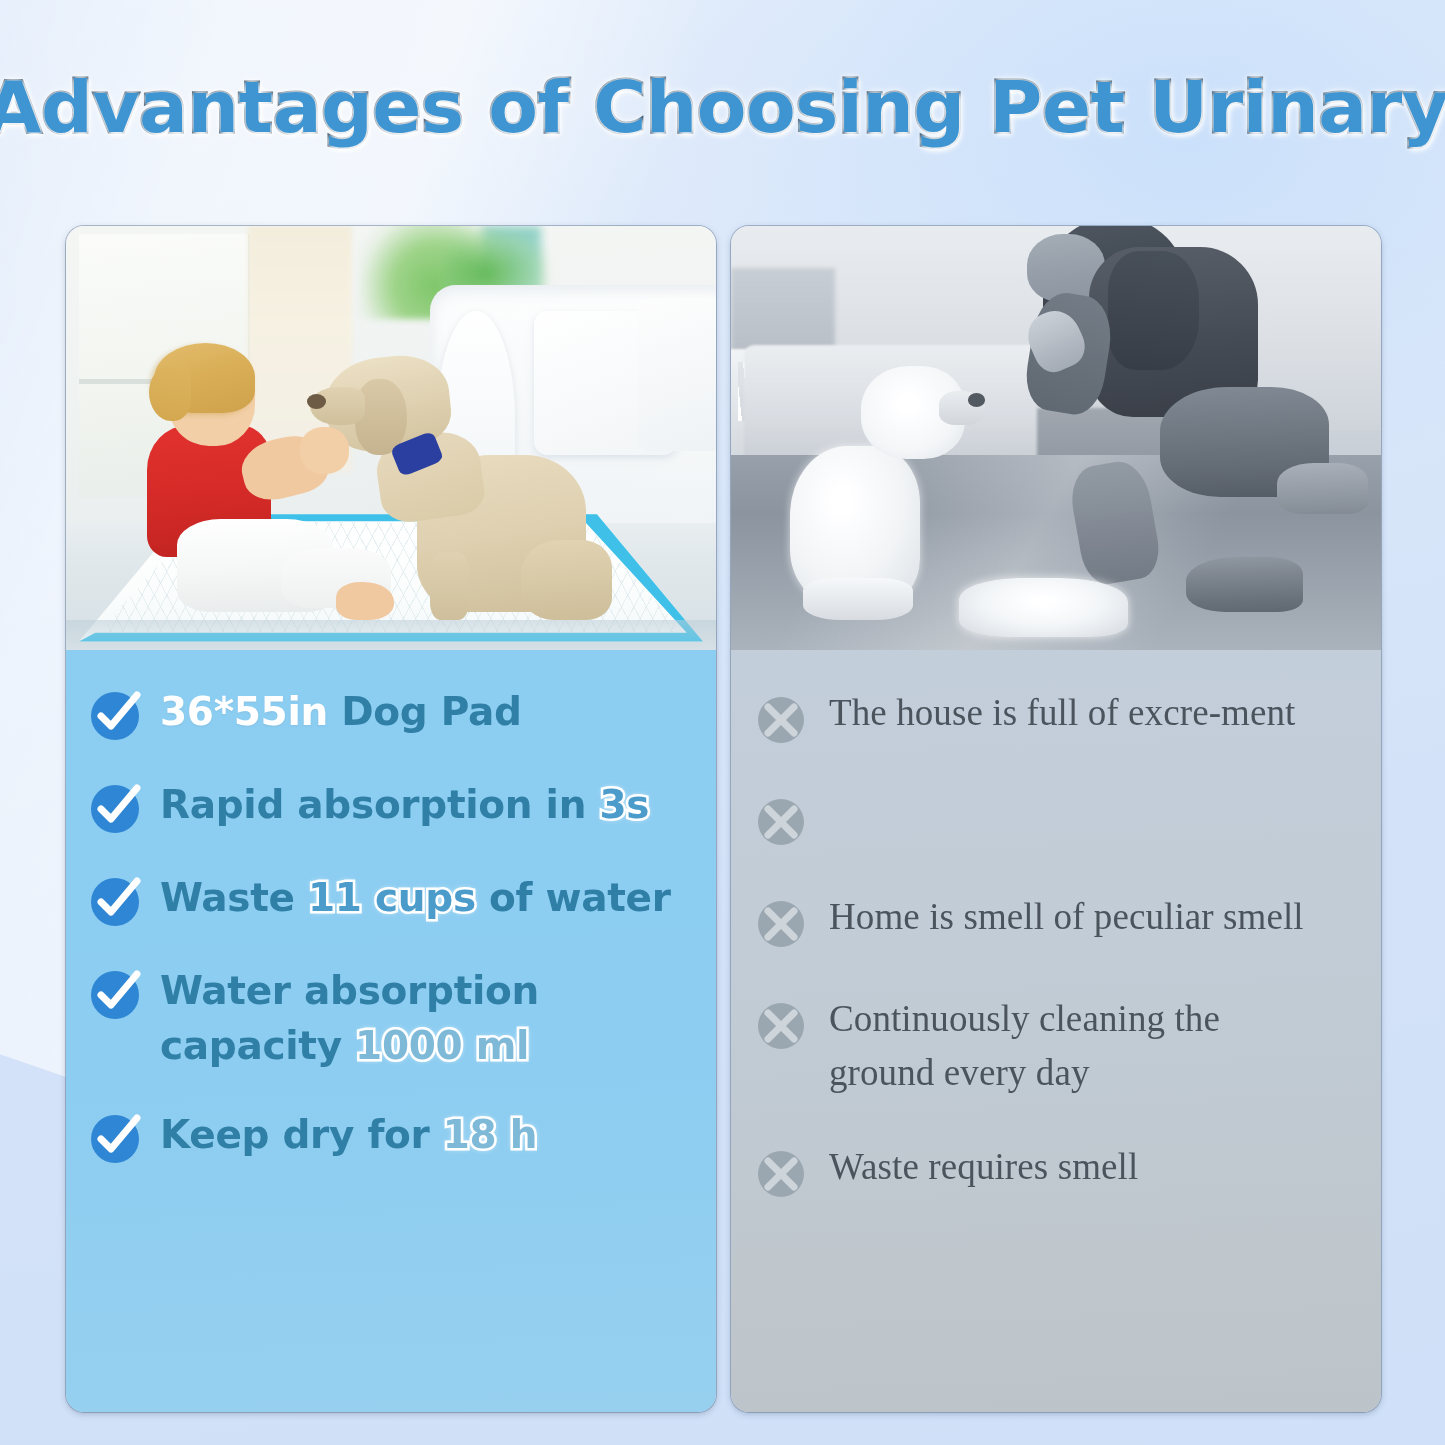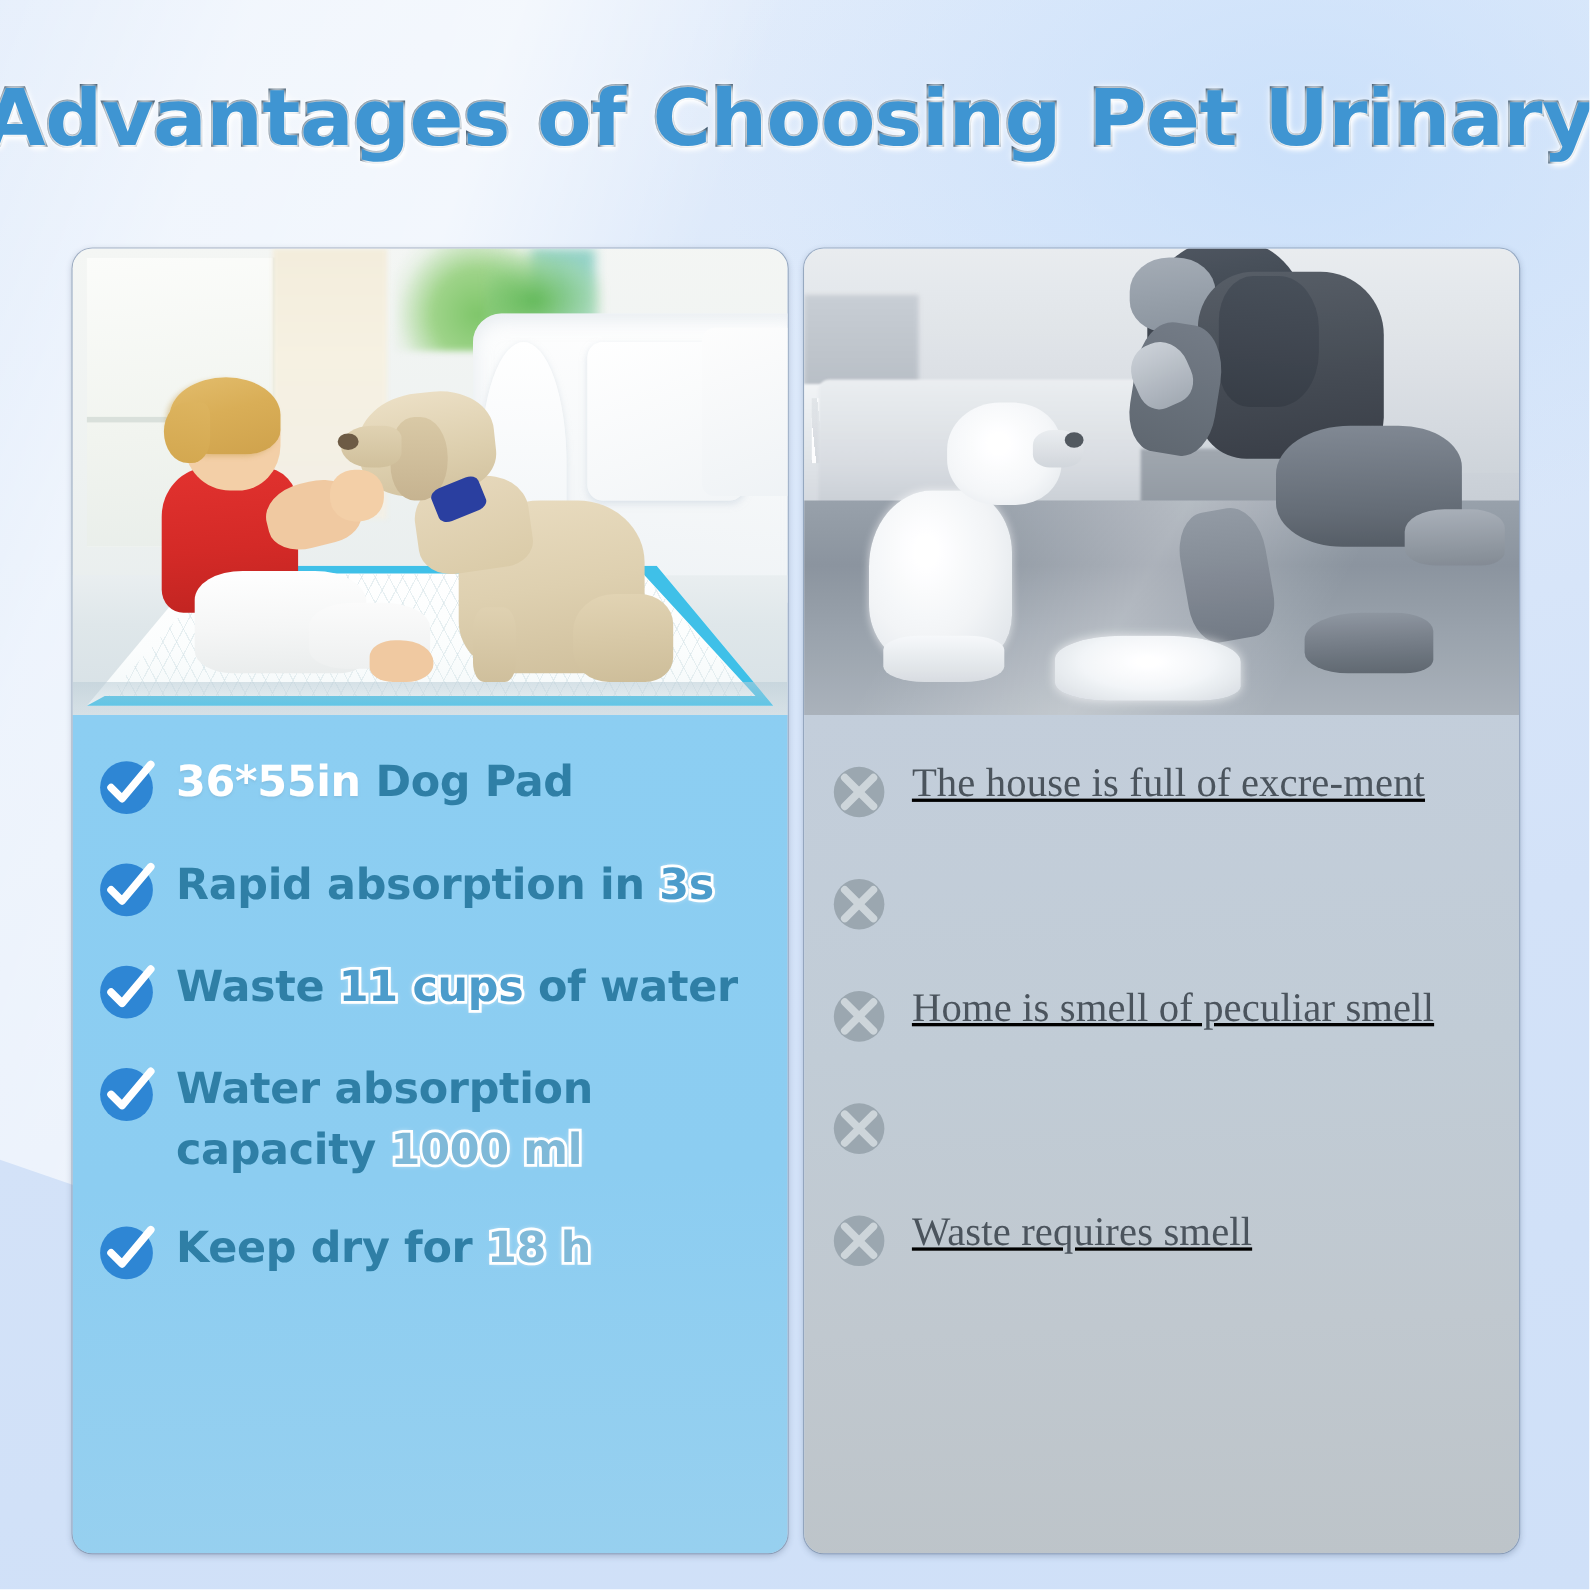--- a/index.html
+++ b/index.html
@@ -423,21 +423,21 @@
     background: linear-gradient(178deg, #c3cedb 0%, #c1ccd6 40%, #c0c8cf 72%, #bdc4c9 100%);
     padding: 36px 16px 0 22px;
   }
 
   .row {
     display: flex;
     align-items: flex-start;
     margin-bottom: 34px;
   }
   #list-left .row { margin-bottom: 33px; }
-  #list-right .row { margin-bottom: 40px; text-decoration: underline; }
+  #list-right .row { margin-bottom: 40px; }
 
   
   .ico {
     flex: 0 0 auto;
     width: 58px; height: 58px;
     position: relative;
     margin-right: 14px;
     margin-top: 2px;
   }
   .ico svg { display: block; width: 58px; height: 58px; }
@@ -651,20 +651,21 @@
           <div class="row-text rt">Home is smell of peculiar smell</div>
         </div>
         <div class="row">
           <span class="ico">
             <svg viewBox="0 0 58 58">
               <circle cx="28" cy="30" r="23" fill="#9ba7b0"></circle>
               <line x1="15" y1="17" x2="41" y2="43" stroke="#cdd5da" stroke-width="7" stroke-linecap="round"></line>
               <line x1="41" y1="17" x2="15" y2="43" stroke="#cdd5da" stroke-width="7" stroke-linecap="round"></line>
             </svg>
           </span>
+          <div class="row-text rt">Continuously cleaning the<br>ground every day</div>
         </div>
         <div class="row">
           <span class="ico">
             <svg viewBox="0 0 58 58">
               <circle cx="28" cy="30" r="23" fill="#9ba7b0"></circle>
               <line x1="15" y1="17" x2="41" y2="43" stroke="#cdd5da" stroke-width="7" stroke-linecap="round"></line>
               <line x1="41" y1="17" x2="15" y2="43" stroke="#cdd5da" stroke-width="7" stroke-linecap="round"></line>
             </svg>
           </span>
           <div class="row-text rt">Waste requires smell</div>

